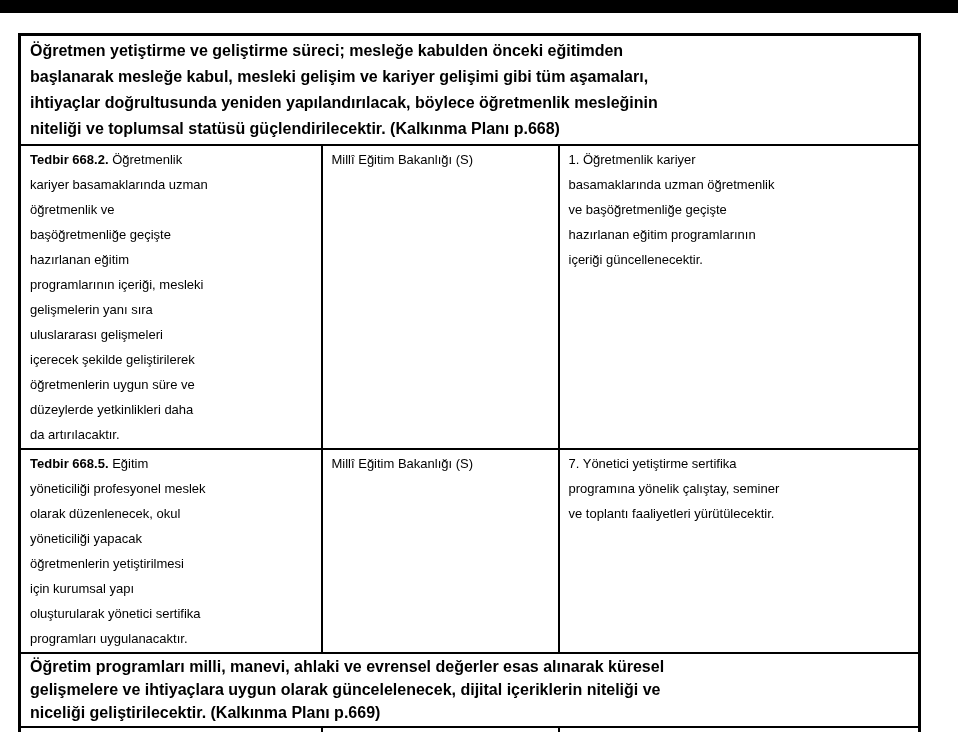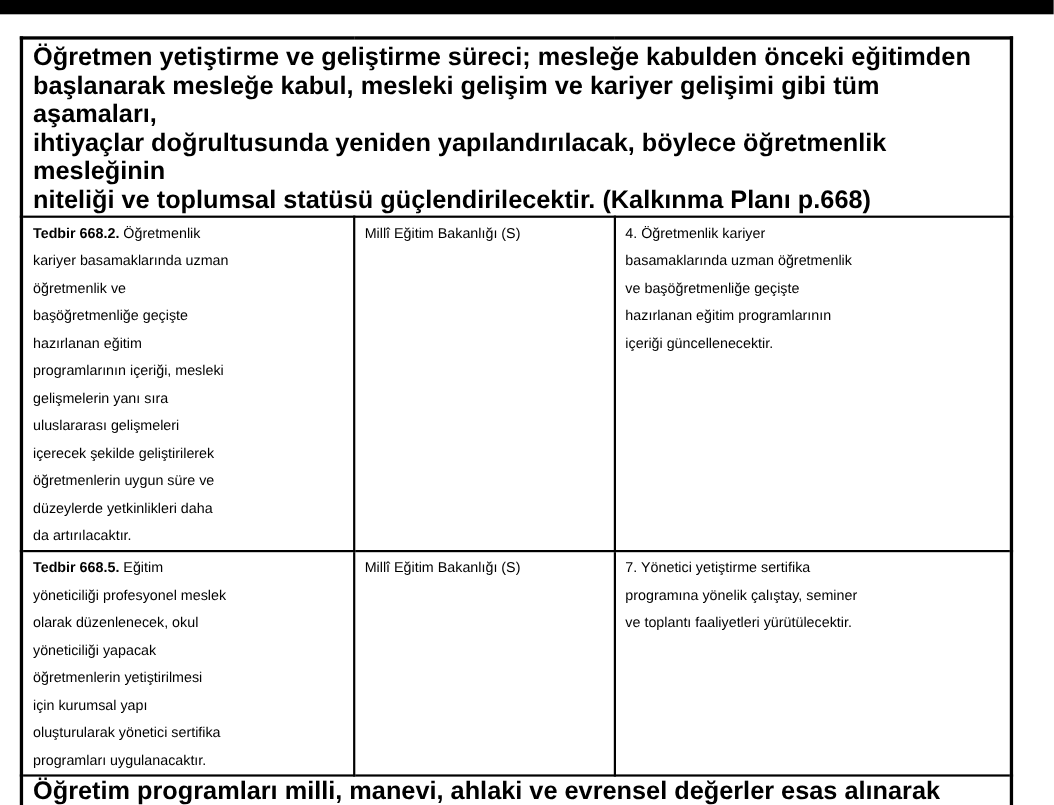--- a/index.html
+++ b/index.html
@@ -37,21 +37,21 @@
   col.c2 { width: 237px; }
   col.c3 { width: 361px; }
   td {
     border: 2px solid #000000;
     vertical-align: top;
     white-space: pre-line;
     overflow: hidden;
   }
   td.goal {
     font-weight: bold;
-    font-size: 23px;
+    font-size: 16px;
     line-height: 26px;
     padding: 2px 24px 2px 9px;
   }
   td.goal2 {
     line-height: 23px;
     padding-top: 1px;
     margin-top: 36px;
   }
   td.cell {
     font-size: 13px;
@@ -91,21 +91,21 @@
 başöğretmenliğe geçişte
 hazırlanan eğitim
 programlarının içeriği, mesleki
 gelişmelerin yanı sıra
 uluslararası gelişmeleri
 içerecek şekilde geliştirilerek
 öğretmenlerin uygun süre ve
 düzeylerde yetkinlikleri daha
 da artırılacaktır.</span></td>
         <td class="cell">Millî Eğitim Bakanlığı (S)</td>
-        <td class="cell">4. Öğretmenlik kariyer
+        <td class="cell">1. Öğretmenlik kariyer
 basamaklarında uzman öğretmenlik
 ve başöğretmenliğe geçişte
 hazırlanan eğitim programlarının
 içeriği güncellenecektir.</td>
       </tr>
       <tr class="r-m2">
         <td class="cell"><span class="lead">Tedbir 668.5.</span> <span>Eğitim
 yöneticiliği profesyonel meslek
 olarak düzenlenecek, okul
 yöneticiliği yapacak

